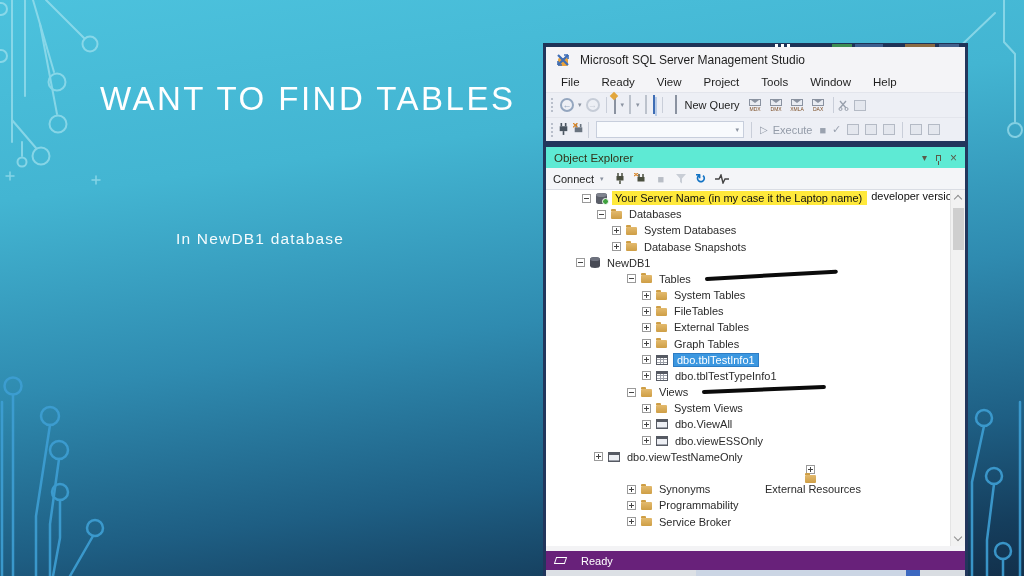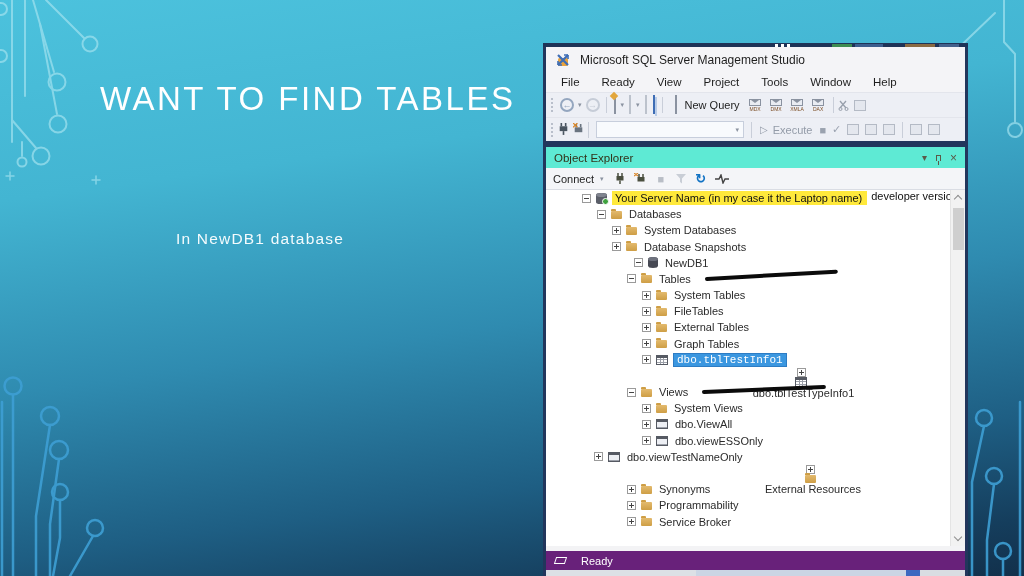--- a/index.html
+++ b/index.html
@@ -321,21 +321,21 @@
           <div class="tree-row" style="padding-left: 66px;">
             <span class="expander plus"></span>
             <span class="ticon i-folder"></span>
             <span class="tlabel">System Databases</span>
           </div>
           <div class="tree-row" style="padding-left: 66px;">
             <span class="expander plus"></span>
             <span class="ticon i-folder"></span>
             <span class="tlabel">Database Snapshots</span>
           </div>
-          <div class="tree-row" style="padding-left: 88px; text-align: right;">
+          <div class="tree-row" style="padding-left: 30px; text-align: right;">
             <span class="expander minus"></span>
             <span class="ticon i-db"></span>
             <span class="tlabel">NewDB1</span>
           </div>
           <div class="tree-row" style="padding-left: 81px;">
             <span class="expander minus"></span>
             <span class="ticon i-folder"></span>
             <span class="tlabel">Tables</span>
             <span class="marker m-tables"></span>
           </div>
@@ -352,26 +352,26 @@
           <div class="tree-row" style="padding-left: 96px;">
             <span class="expander plus"></span>
             <span class="ticon i-folder"></span>
             <span class="tlabel">External Tables</span>
           </div>
           <div class="tree-row" style="padding-left: 96px;">
             <span class="expander plus"></span>
             <span class="ticon i-folder"></span>
             <span class="tlabel">Graph Tables</span>
           </div>
-          <div class="tree-row" style="padding-left: 96px; font-family: Liberation Mono, monospace;">
+          <div class="tree-row" style="padding-left: 96px;">
             <span class="expander plus"></span>
             <span class="ticon i-table"></span>
             <span class="tlabel selected">dbo.tblTestInfo1</span>
           </div>
-          <div class="tree-row" style="padding-left: 96px; flex-direction: column;">
+          <div class="tree-row" style="padding-left: 96px;">
             <span class="expander plus"></span>
             <span class="ticon i-table"></span>
             <span class="tlabel">dbo.tblTestTypeInfo1</span>
           </div>
           <div class="tree-row" style="padding-left: 81px;">
             <span class="expander minus"></span>
             <span class="ticon i-folder"></span>
             <span class="tlabel">Views</span>
             <span class="marker m-views"></span>
           </div>

